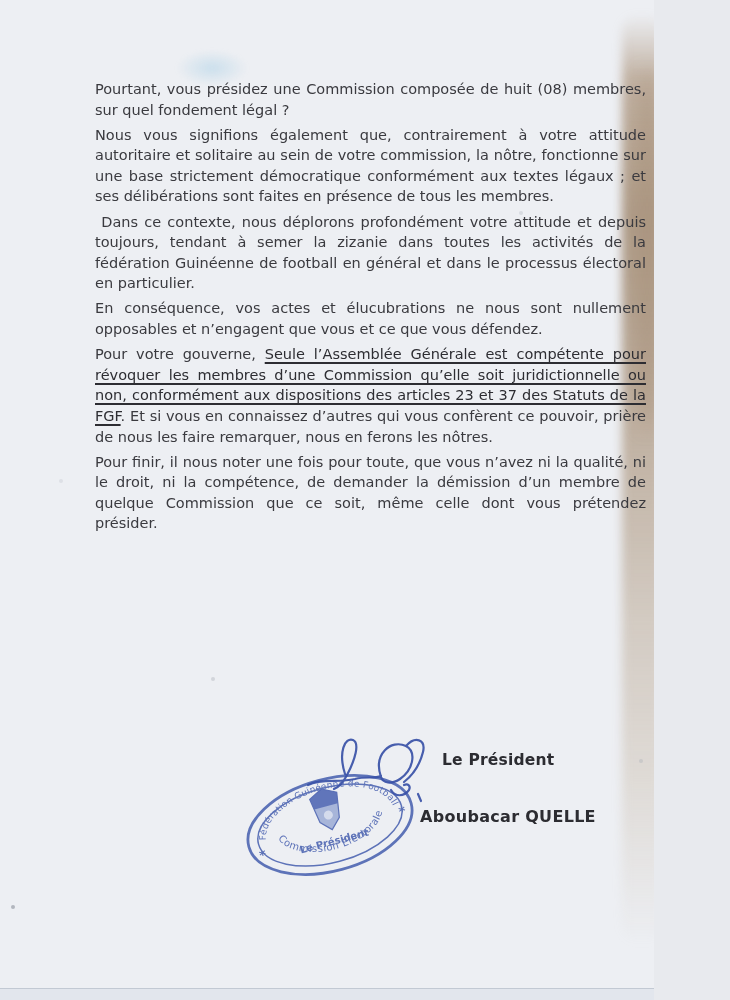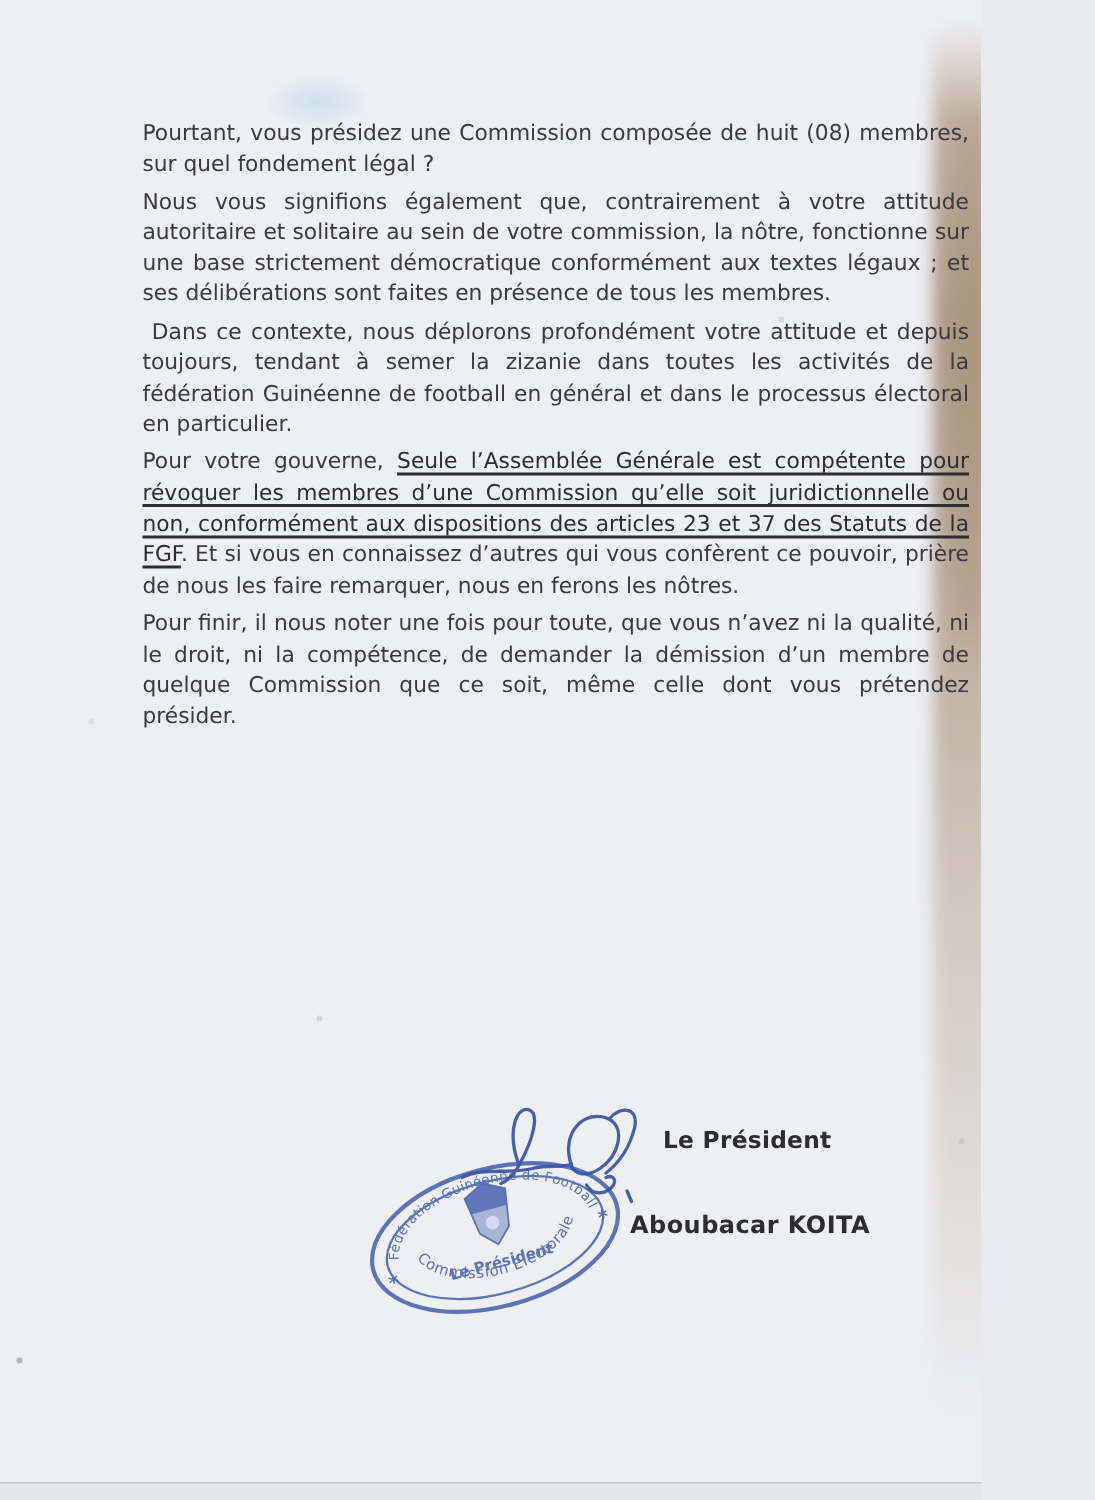--- a/index.html
+++ b/index.html
@@ -72,26 +72,27 @@
   <div class="edge-band"></div>
   <div class="edge-band-2"></div>
   <div class="bottom-strip"></div>
   <div class="smudge"></div>
   <div class="speckles"></div>
 
   <div class="letter-body">
     <p>Pourtant, vous présidez une Commission composée de huit (08) membres, sur quel fondement légal ?</p>
     <p>Nous vous signifions également que, contrairement à votre attitude autoritaire et solitaire au sein de votre commission, la nôtre, fonctionne sur une base strictement démocratique conformément aux textes légaux ; et ses délibérations sont faites en présence de tous les membres.</p>
     <p>&nbsp;Dans ce contexte, nous déplorons profondément  votre attitude et depuis toujours, tendant à semer la zizanie dans toutes les activités de la fédération Guinéenne de football en général et dans le  processus électoral en particulier.</p>
+    <p>En conséquence,  vos actes et élucubrations  ne nous sont nullement opposables et n’engagent que vous et ce que vous défendez.</p>
     <p><span>Pour votre gouverne, </span><span class="emph">Seule l’Assemblée Générale est compétente pour révoquer les membres d’une Commission qu’elle soit juridictionnelle ou non, conformément aux dispositions des articles 23 et 37 des Statuts de la FGF</span><span>. Et  si vous en connaissez d’autres qui vous confèrent ce pouvoir, prière  de nous les faire remarquer,  nous en ferons les nôtres.</span></p>
     <p>Pour finir, il nous noter une fois pour toute, que vous n’avez ni la qualité, ni le droit, ni la compétence, de demander la démission d’un membre de quelque Commission que ce soit, même celle dont vous prétendez présider.</p>
   </div>
 
   <div class="sig-title">Le Président</div>
-  <div class="sig-name">Aboubacar KOITA</div>
+  <div class="sig-name">Aboubacar QUELLE</div>
 
   <svg class="stamp-svg" width="200" height="135" viewBox="-100 -67 200 135" xmlns="http://www.w3.org/2000/svg">
     <g transform="rotate(-15)" stroke="none" fill="#4a62b0">
       <ellipse cx="0" cy="0" rx="84" ry="46" fill="none" stroke="#4a62b0" stroke-width="2.8"></ellipse>
       <ellipse cx="0" cy="0" rx="74" ry="37.5" fill="none" stroke="#4a62b0" stroke-width="1.5"></ellipse>
       <defs>
         <path id="topArc" d="M -63,12 A 66 37 0 1 1 63,12" fill="none"></path>
         <path id="botArc" d="M -53,2 A 55 31 0 0 0 53,2" fill="none"></path>
       </defs>
       <text font-size="9" letter-spacing="0.2" font-weight="500">

